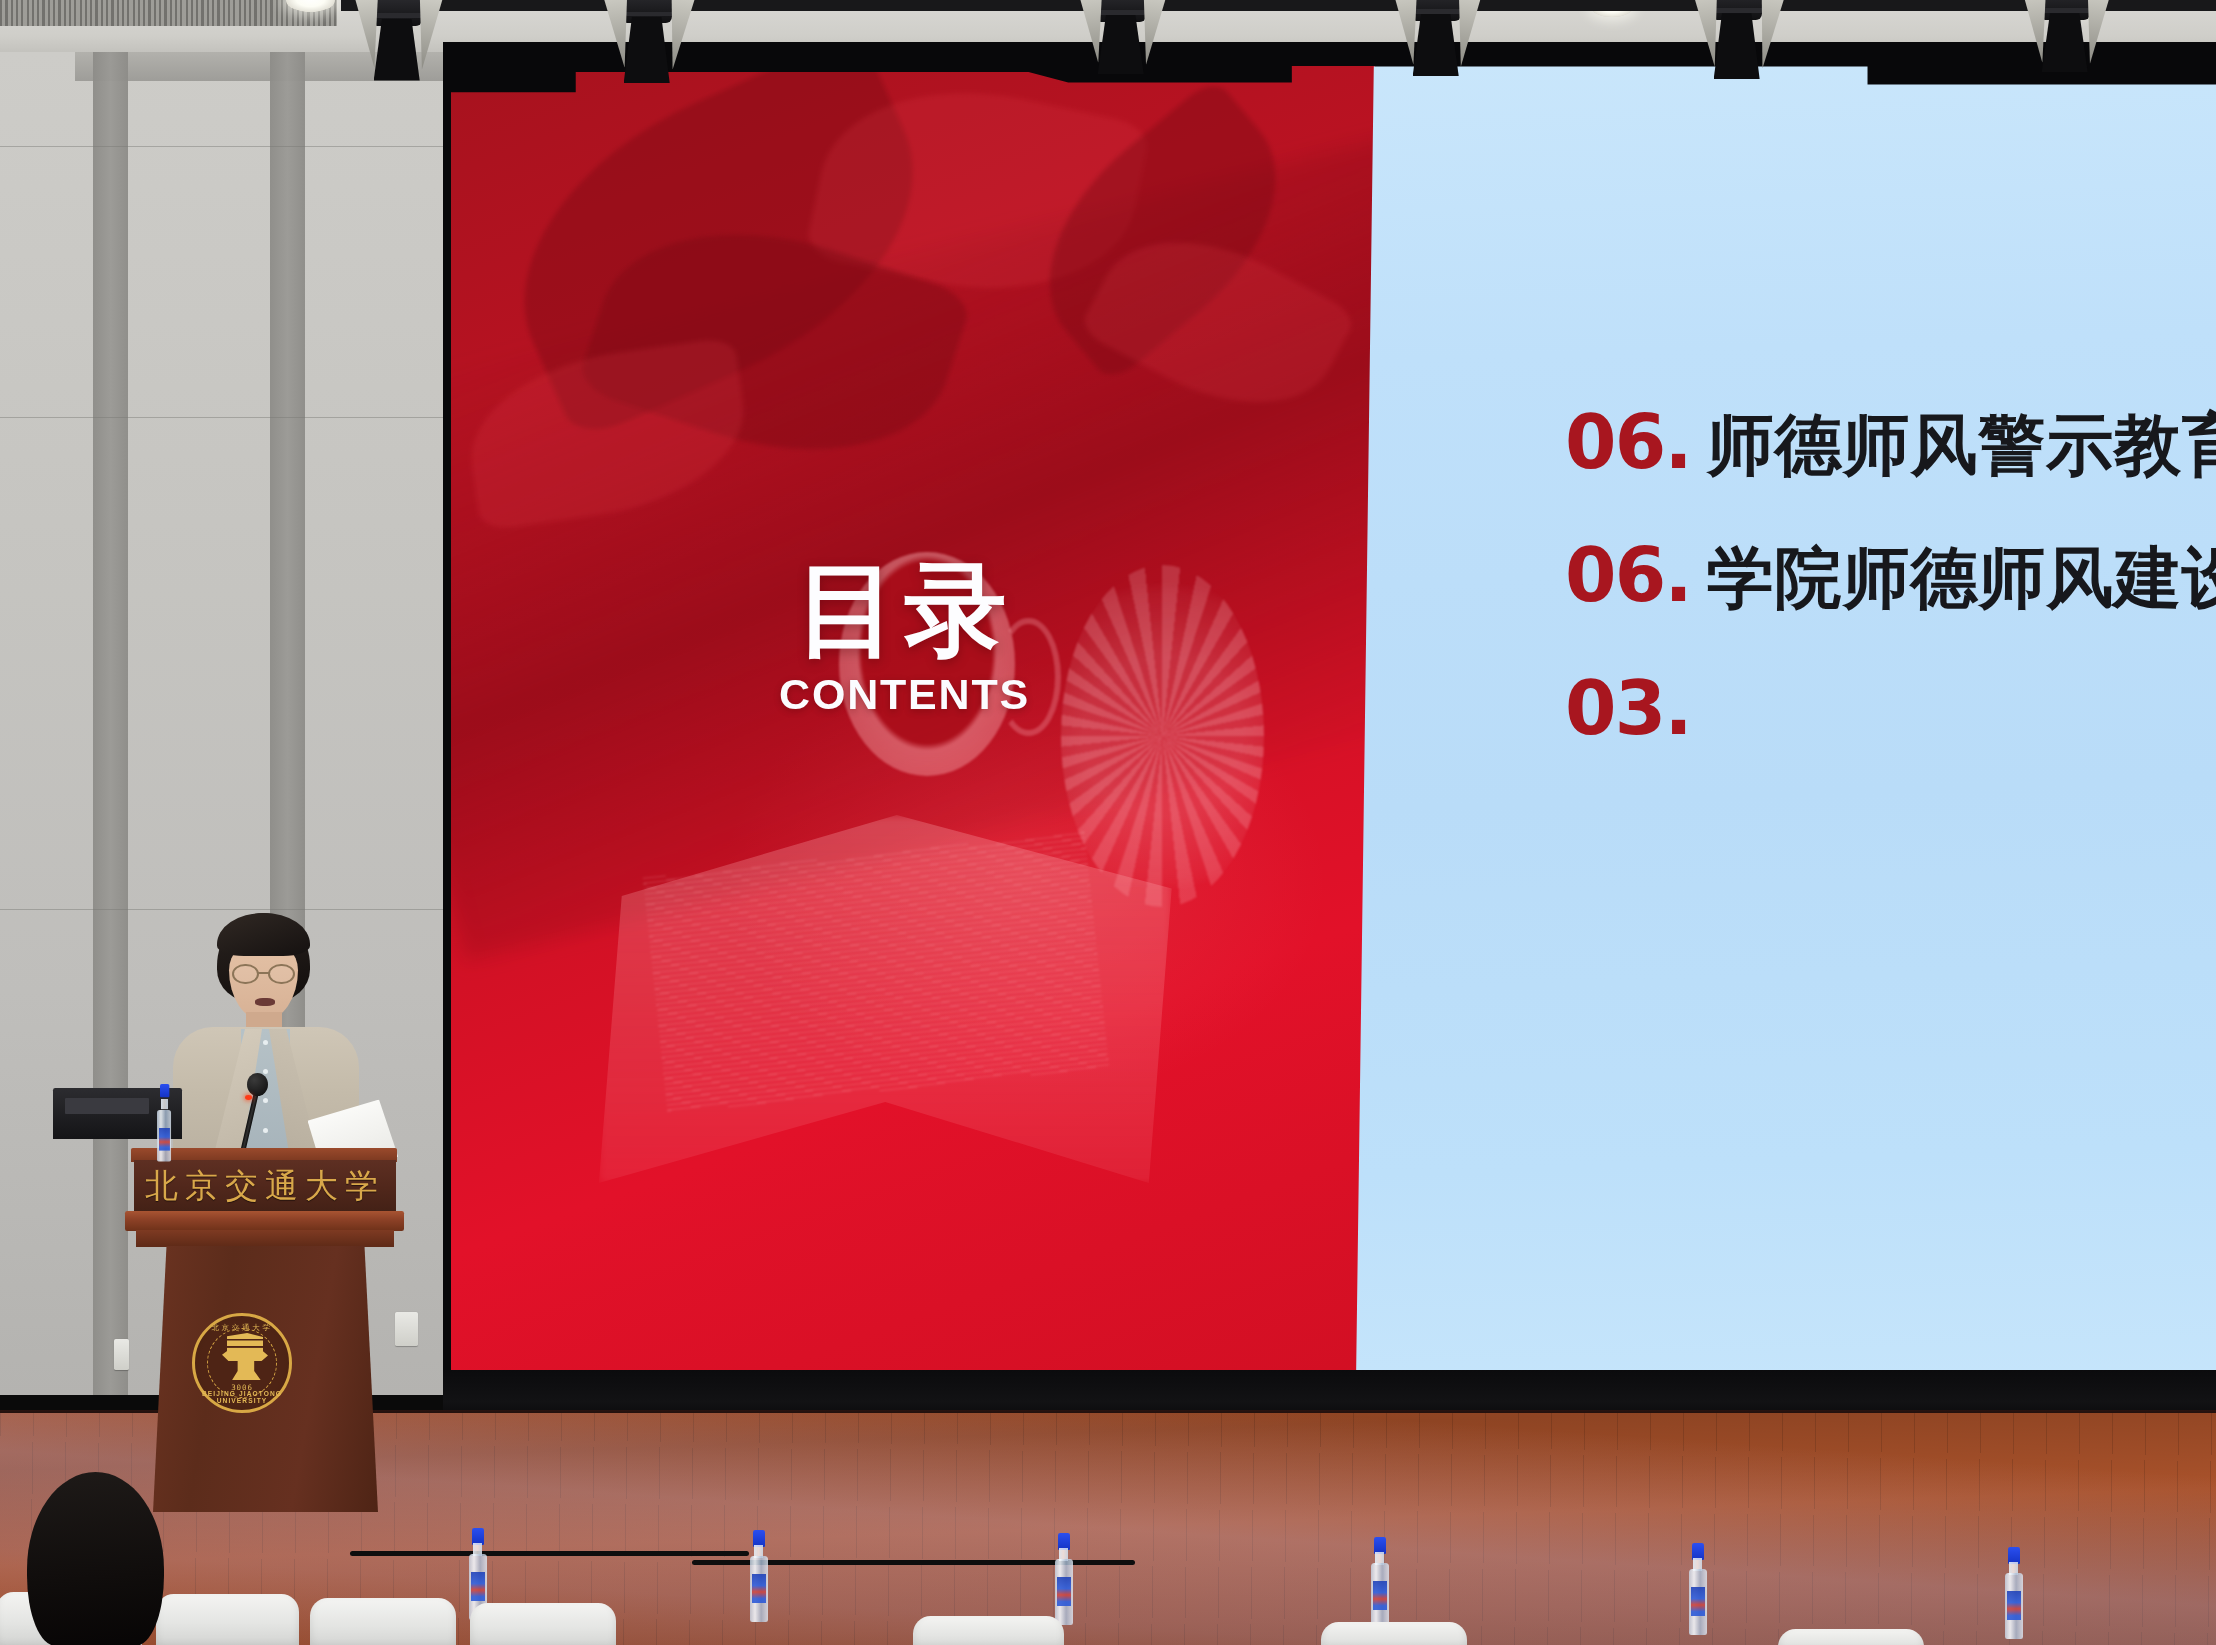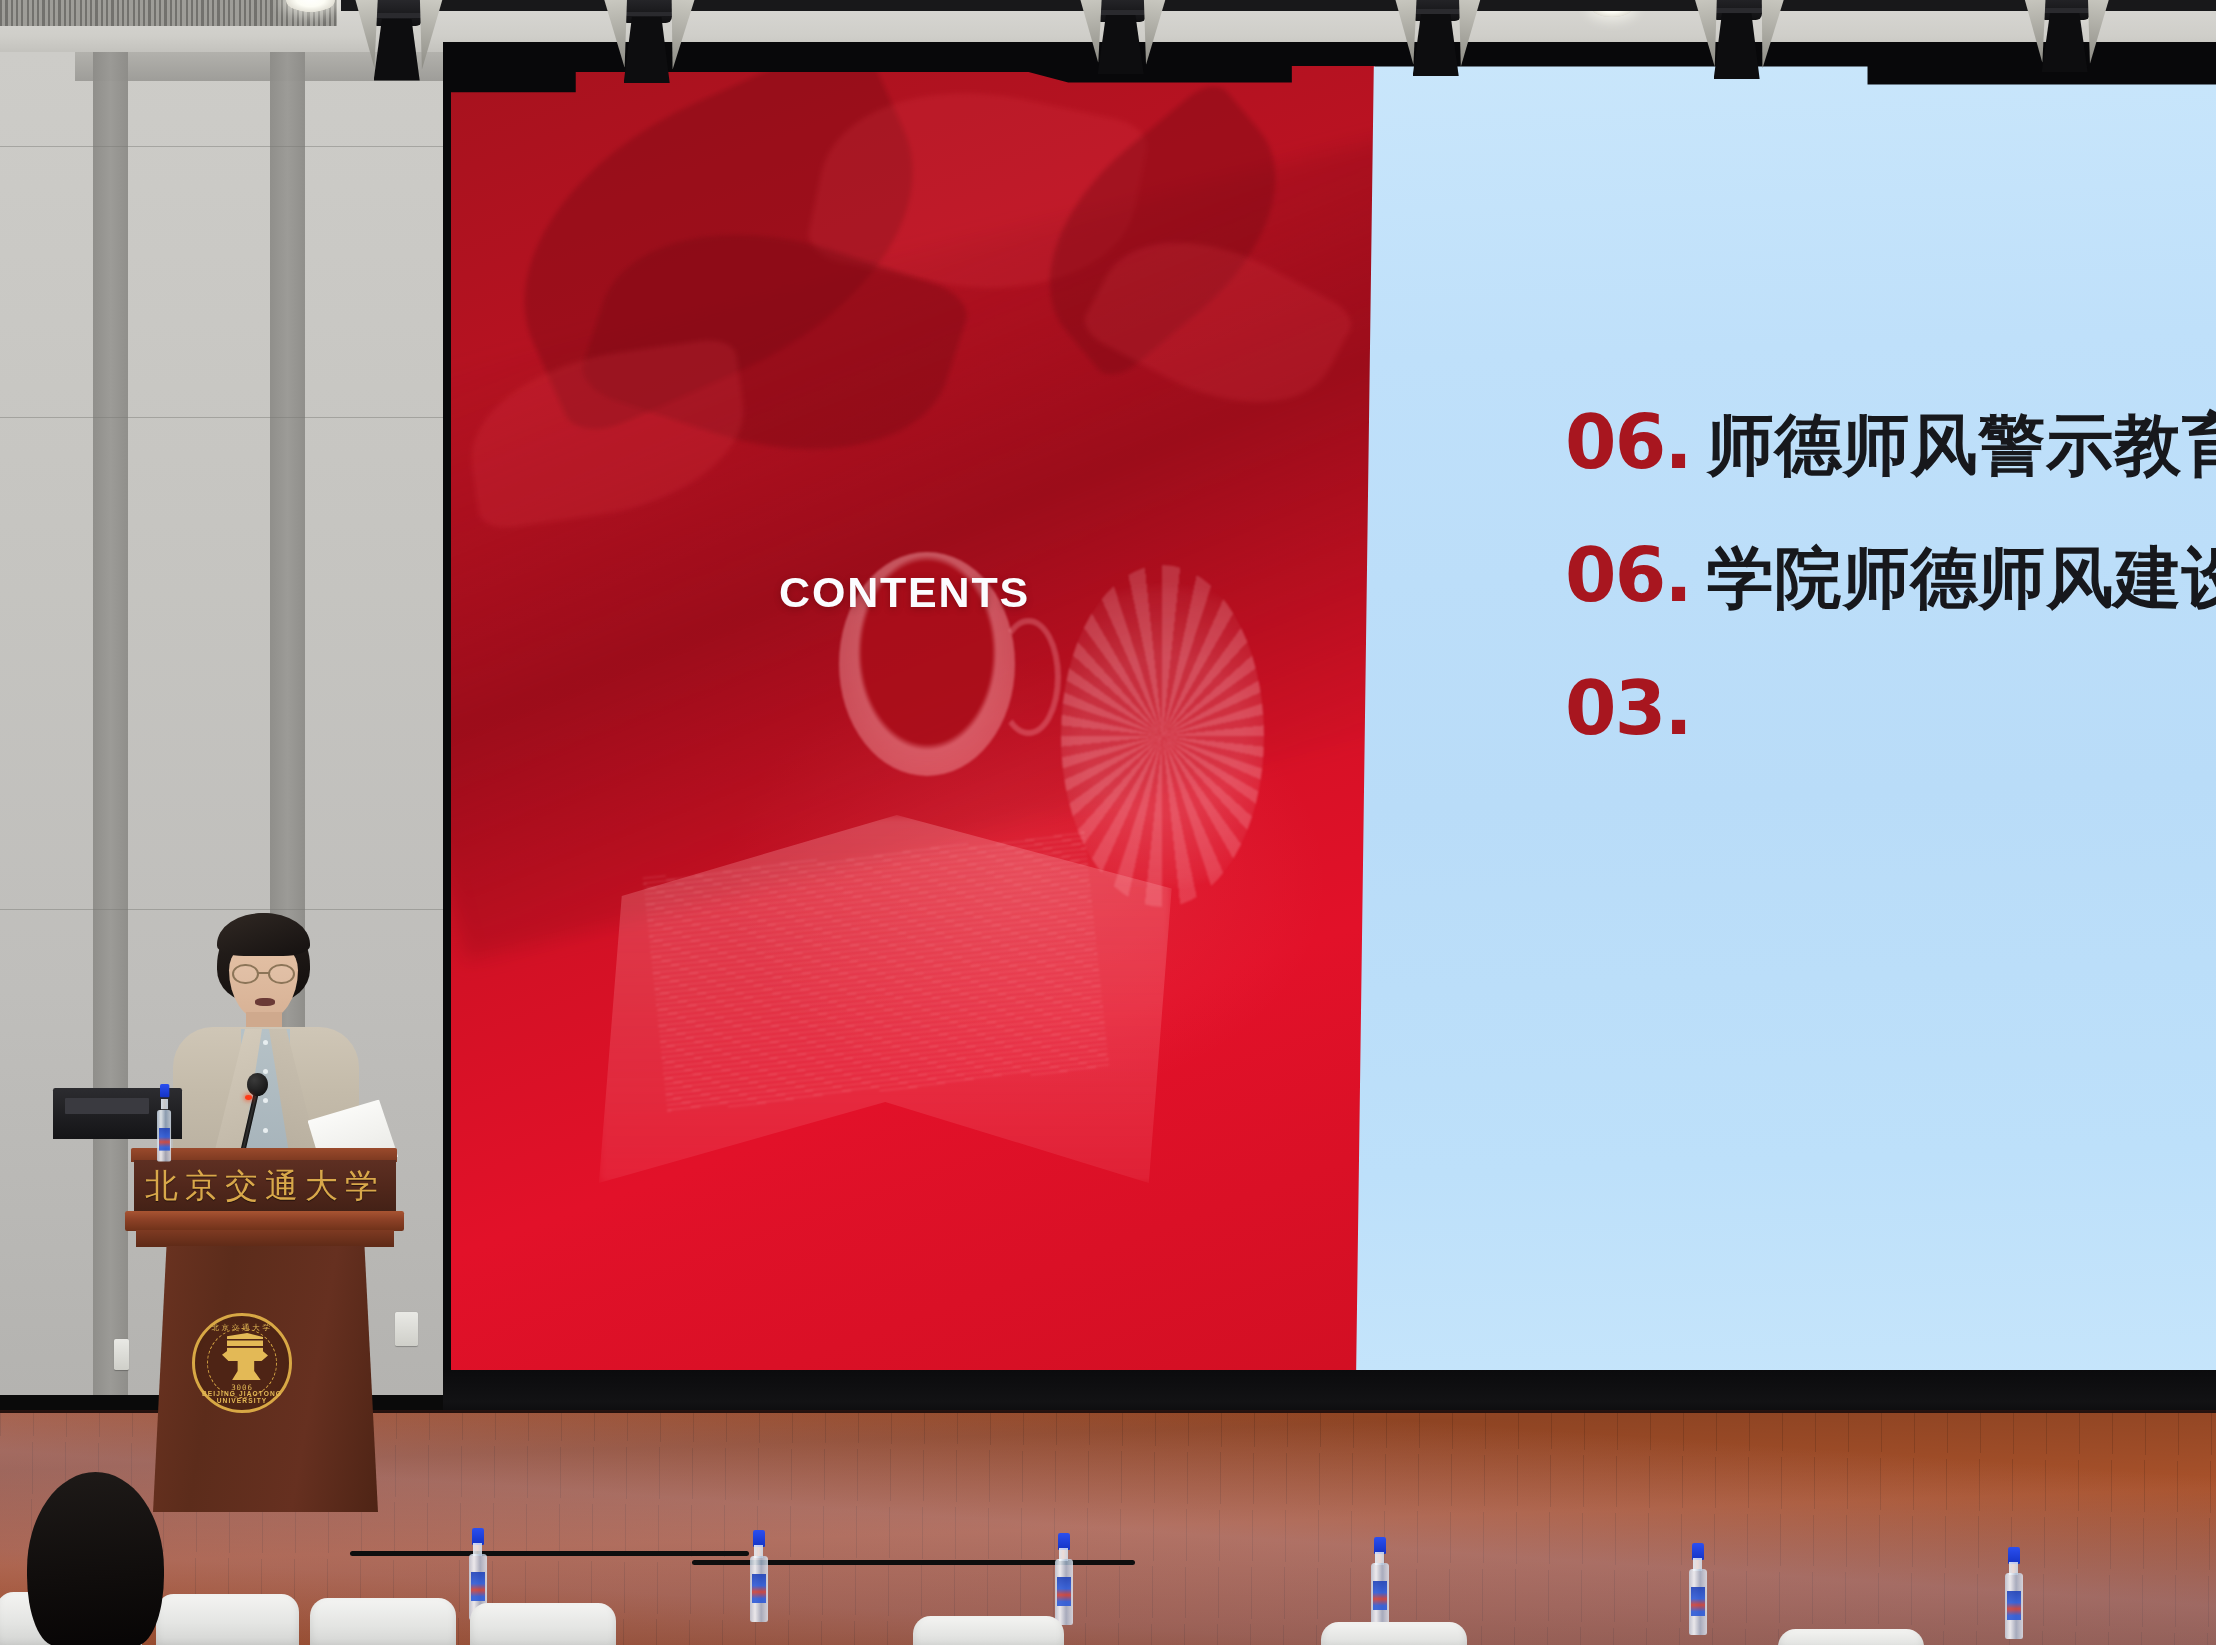--- a/index.html
+++ b/index.html
@@ -405,20 +405,21 @@
     <div class="doily"></div>
     <div class="cup"></div>
     <div class="cup-handle"></div>
     <div class="book"></div>
     <div class="book-lines"></div>
   </div>
 
   <div class="screen-blue"></div>
 
   <div class="contents-block">
+    <div class="contents-cn">目录</div>
     <div class="contents-en">CONTENTS</div>
   </div>
 
   <div class="toc-list">
     <div class="toc-item">
       <span class="toc-num">06.</span>
       <span class="toc-label">师德师风警示教育</span>
     </div>
     <div class="toc-item">
       <span class="toc-num">06.</span>

